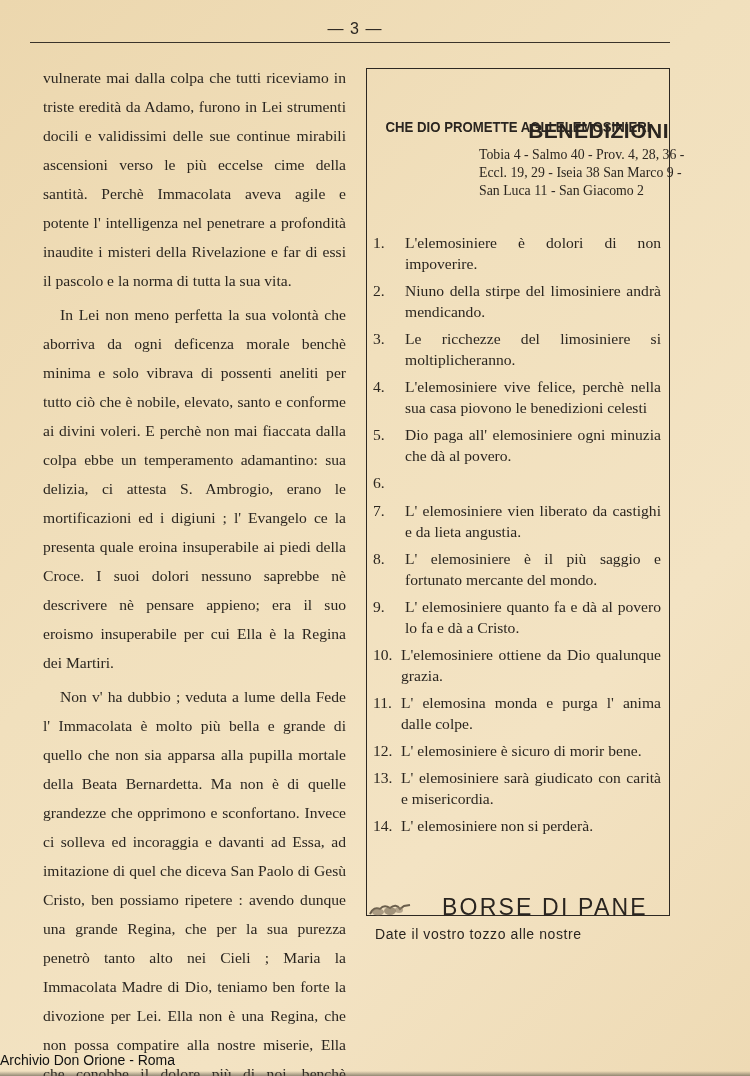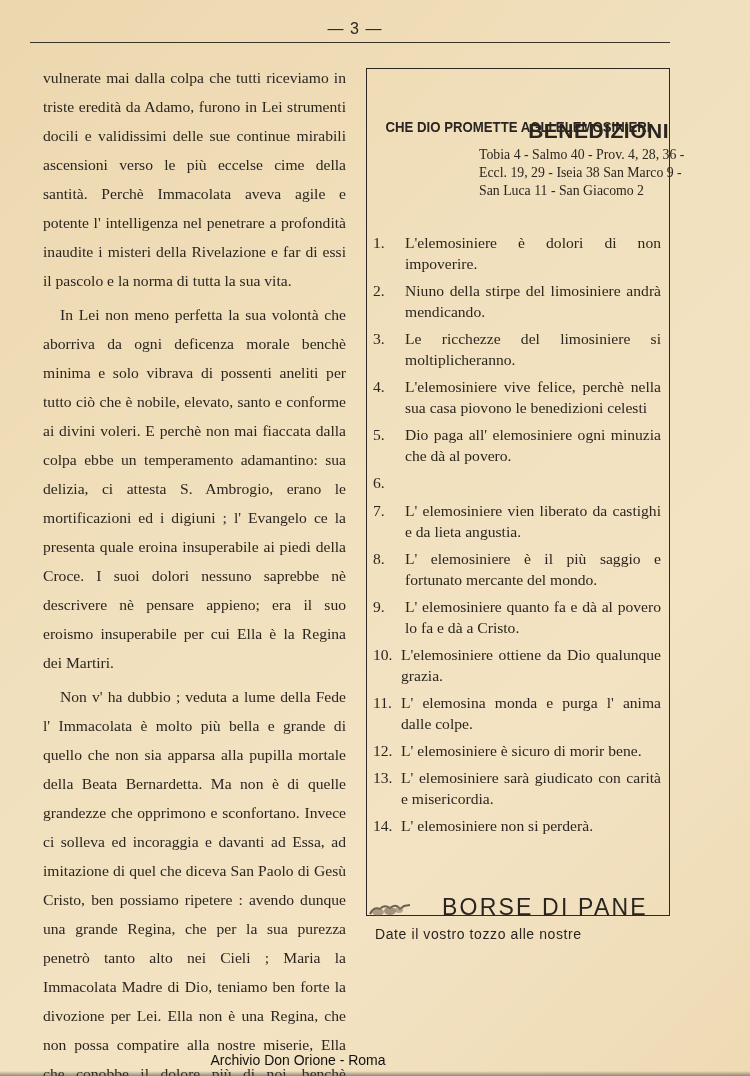--- a/index.html
+++ b/index.html
@@ -69,21 +69,21 @@
   }
   .bread-icon {
     position: absolute; left: 0; top: 6px; width: 44px; height: 18px;
   }
   .borse-text {
     position: absolute; left: 74px; top: 0; 
     font-family: "Liberation Sans", sans-serif; font-size: 23px; letter-spacing: 2.2px;
     color: #2a2520;
   }
   .archive {
-    position: absolute; left: 0; top: 1052px; width: 596px; text-align: center;
+    position: absolute; left: 0; top: 1052px; width: 596px; text-align: left;
     font-family: "Liberation Sans", sans-serif; font-size: 14px; color: #111;
   }
   .bottom-shadow {
     position: absolute; left: 0; bottom: 0; width: 750px; height: 5px;
     background: linear-gradient(to bottom, rgba(90,80,60,0), rgba(70,65,55,0.55));
   }
 </style>
 </head>
 <body>
 

